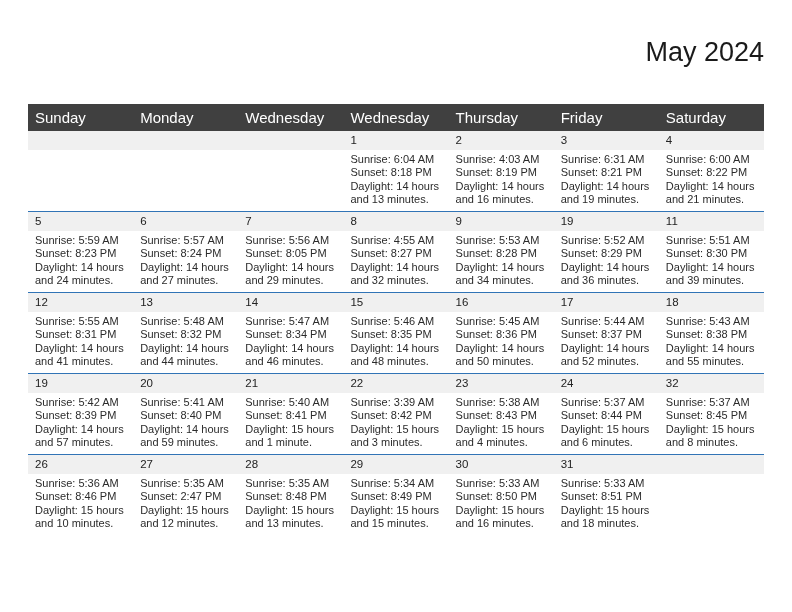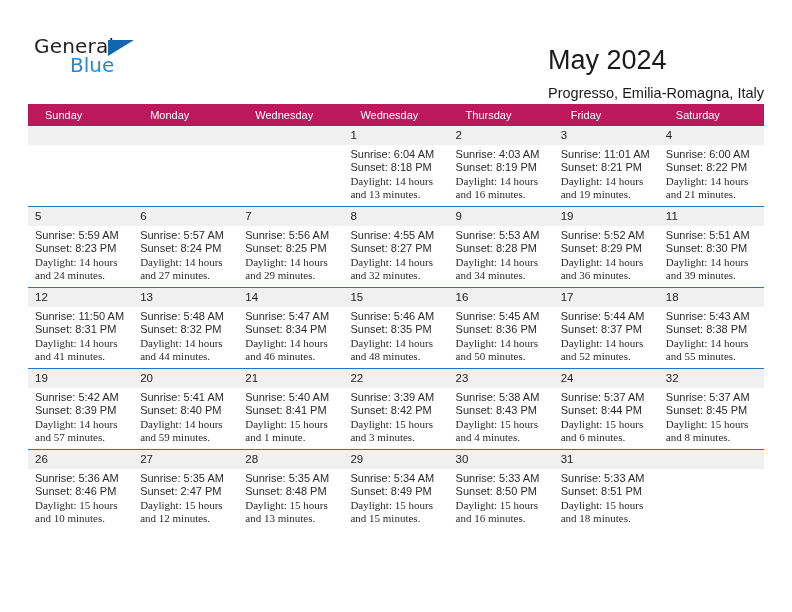--- a/index.html
+++ b/index.html
@@ -61,22 +61,22 @@
     left: 36px;
     top: 19px;
     font-size: 20px;
     color: #2a87d0;
     font-family: "DejaVu Sans", sans-serif;
   }
 
   .title-block {
     position: absolute;
     right: 0;
-    top: 16px;
-    text-align: left;
+    top: 8px;
+    text-align: center;
   }
   .cal-title {
     font-size: 27px;
     color: #1a1a1a;
     line-height: 32px;
     font-weight: normal;
     white-space: nowrap;
   }
   .cal-subtitle {
     margin-top: 8px;
@@ -90,26 +90,26 @@
   .calendar {
     position: absolute;
     left: 28px;
     top: 104px;
     width: 736px;
     border-collapse: collapse;
     table-layout: fixed;
   }
 
   .calendar th {
-    background: #be185d;
+    background: #404040;
     color: #ffffff;
-    font-size: 11px;
+    font-size: 15px;
     font-weight: normal;
     text-align: left;
-    padding: 5px 0 5px 17px;
+    padding: 5px 0 5px 7px;
     height: 12px;
     border: none;
   }
 
   .calendar td {
     vertical-align: top;
     padding: 0;
     border: none;
     border-top: 1px solid #3174b6;
     height: 80px;
@@ -136,39 +136,32 @@
     padding: 3px 4px 0 7px;
     font-size: 11px;
     line-height: 13.4px;
     color: #2b2b2b;
   }
   .info div {
     white-space: nowrap;
   }
   .info .dl {
     white-space: normal;
-    font-family: Liberation Serif, serif;
   }
 </style>
 </head>
 <body>
 
 <div class="page">
 
   <div class="header">
 
-    <div class="logo">
-      <span class="logo-general">General</span>
-      <span class="logo-tri"></span>
-      <span class="logo-blue">Blue</span>
-    </div>
 
     <div class="title-block">
       <div class="cal-title">May 2024</div>
-      <div class="cal-subtitle">Progresso, Emilia-Romagna, Italy</div>
     </div>
 
   </div>
 
   <table class="calendar">
     <thead>
       <tr>
         <th>Sunday</th>
         <th>Monday</th>
         <th>Wednesday</th>
@@ -201,21 +194,21 @@
             <div class="daynum">2</div>
             <div class="info">
               <div>Sunrise: 4:03 AM</div>
               <div>Sunset: 8:19 PM</div>
               <div class="dl">Daylight: 14 hours and 16 minutes.</div>
             </div>
           </td>
           <td>
             <div class="daynum">3</div>
             <div class="info">
-              <div>Sunrise: 11:01 AM</div>
+              <div>Sunrise: 6:31 AM</div>
               <div>Sunset: 8:21 PM</div>
               <div class="dl">Daylight: 14 hours and 19 minutes.</div>
             </div>
           </td>
           <td>
             <div class="daynum">4</div>
             <div class="info">
               <div>Sunrise: 6:00 AM</div>
               <div>Sunset: 8:22 PM</div>
               <div class="dl">Daylight: 14 hours and 21 minutes.</div>
@@ -236,21 +229,21 @@
             <div class="info">
               <div>Sunrise: 5:57 AM</div>
               <div>Sunset: 8:24 PM</div>
               <div class="dl">Daylight: 14 hours and 27 minutes.</div>
             </div>
           </td>
           <td>
             <div class="daynum">7</div>
             <div class="info">
               <div>Sunrise: 5:56 AM</div>
-              <div>Sunset: 8:25 PM</div>
+              <div>Sunset: 8:05 PM</div>
               <div class="dl">Daylight: 14 hours and 29 minutes.</div>
             </div>
           </td>
           <td>
             <div class="daynum">8</div>
             <div class="info">
               <div>Sunrise: 4:55 AM</div>
               <div>Sunset: 8:27 PM</div>
               <div class="dl">Daylight: 14 hours and 32 minutes.</div>
             </div>
@@ -277,21 +270,21 @@
               <div>Sunrise: 5:51 AM</div>
               <div>Sunset: 8:30 PM</div>
               <div class="dl">Daylight: 14 hours and 39 minutes.</div>
             </div>
           </td>
         </tr>
         <tr class="week">
           <td>
             <div class="daynum">12</div>
             <div class="info">
-              <div>Sunrise: 11:50 AM</div>
+              <div>Sunrise: 5:55 AM</div>
               <div>Sunset: 8:31 PM</div>
               <div class="dl">Daylight: 14 hours and 41 minutes.</div>
             </div>
           </td>
           <td>
             <div class="daynum">13</div>
             <div class="info">
               <div>Sunrise: 5:48 AM</div>
               <div>Sunset: 8:32 PM</div>
               <div class="dl">Daylight: 14 hours and 44 minutes.</div>

